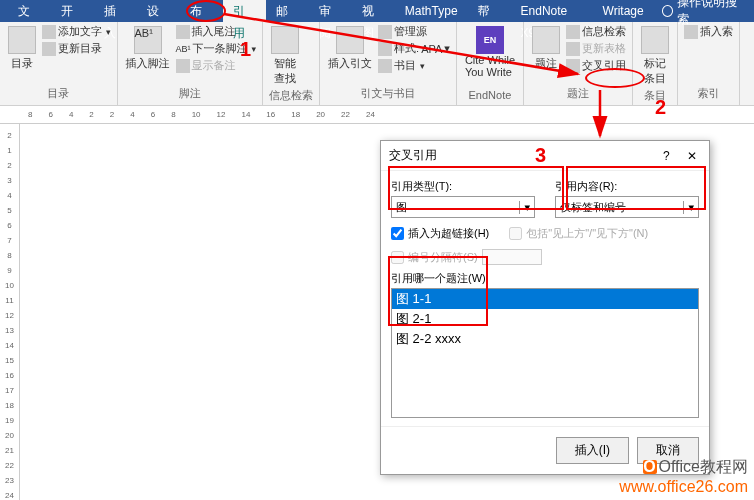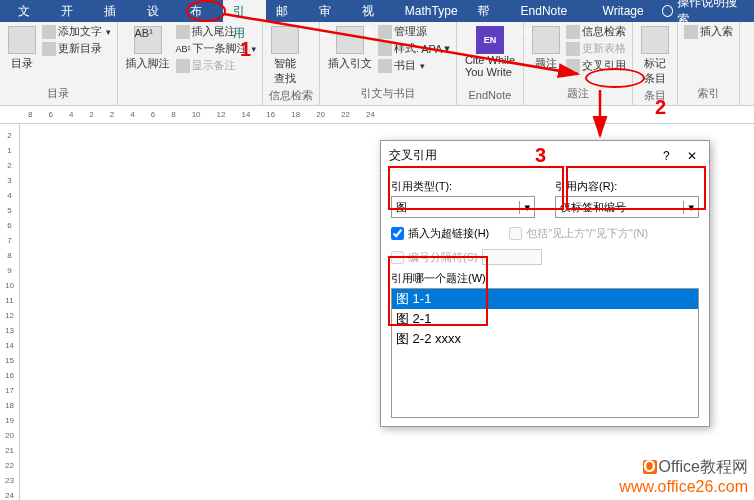--- a/index.html
+++ b/index.html
@@ -116,20 +116,21 @@
         <div class="stack-item dropdown-arrow">
             <span style="font-size:9px">AB¹</span>
             <span>下一条脚注</span>
           </div>
         <div class="stack-item" style="color:#aaa">
             <span class="small-icon"></span>
             <span>显示备注</span>
           </div>
       </div>
     </div>
+    <div class="group-label">脚注</div>
   </div>
 
   <div class="group">
     <div class="group-body">
       <div class="big-btn">
           <div class="big-icon"></div>
           <span style="white-space:pre">智能
 查找</span>
         </div>
     </div>
@@ -307,20 +308,24 @@
         <span>编号分隔符(S)</span> 
         <input type="text" disabled="" style="width: 60px; height: 16px; border: 1px solid rgb(204, 204, 204);">
       </div>
     <div class="list-label">引用哪一个题注(W):</div>
     <div class="listbox">
       <div class="list-item selected">图 1-1</div>
       <div class="list-item">图 2-1</div>
       <div class="list-item">图 2-2 xxxx</div>
     </div>
   </div>
+  <div class="dialog-buttons">
+    <button class="dlg-btn">插入(I)</button>
+    <button class="dlg-btn">取消</button>
+  </div>
 </div>
 
 <div class="anno-circle" style="left:186px;top:0px;width:40px;height:22px"></div>
 <div class="anno-circle" style="left:585px;top:68px;width:60px;height:20px"></div>
 <div class="anno-num" style="left:240px;top:38px">1</div>
 <div class="anno-num" style="left:655px;top:96px">2</div>
 <div class="anno-num" style="left:535px;top:144px">3</div>
 <div class="anno-rect" style="left:388px;top:166px;width:176px;height:44px"></div>
 <div class="anno-rect" style="left:566px;top:166px;width:140px;height:44px"></div>
 <div class="anno-rect" style="left:388px;top:256px;width:100px;height:70px"></div>

